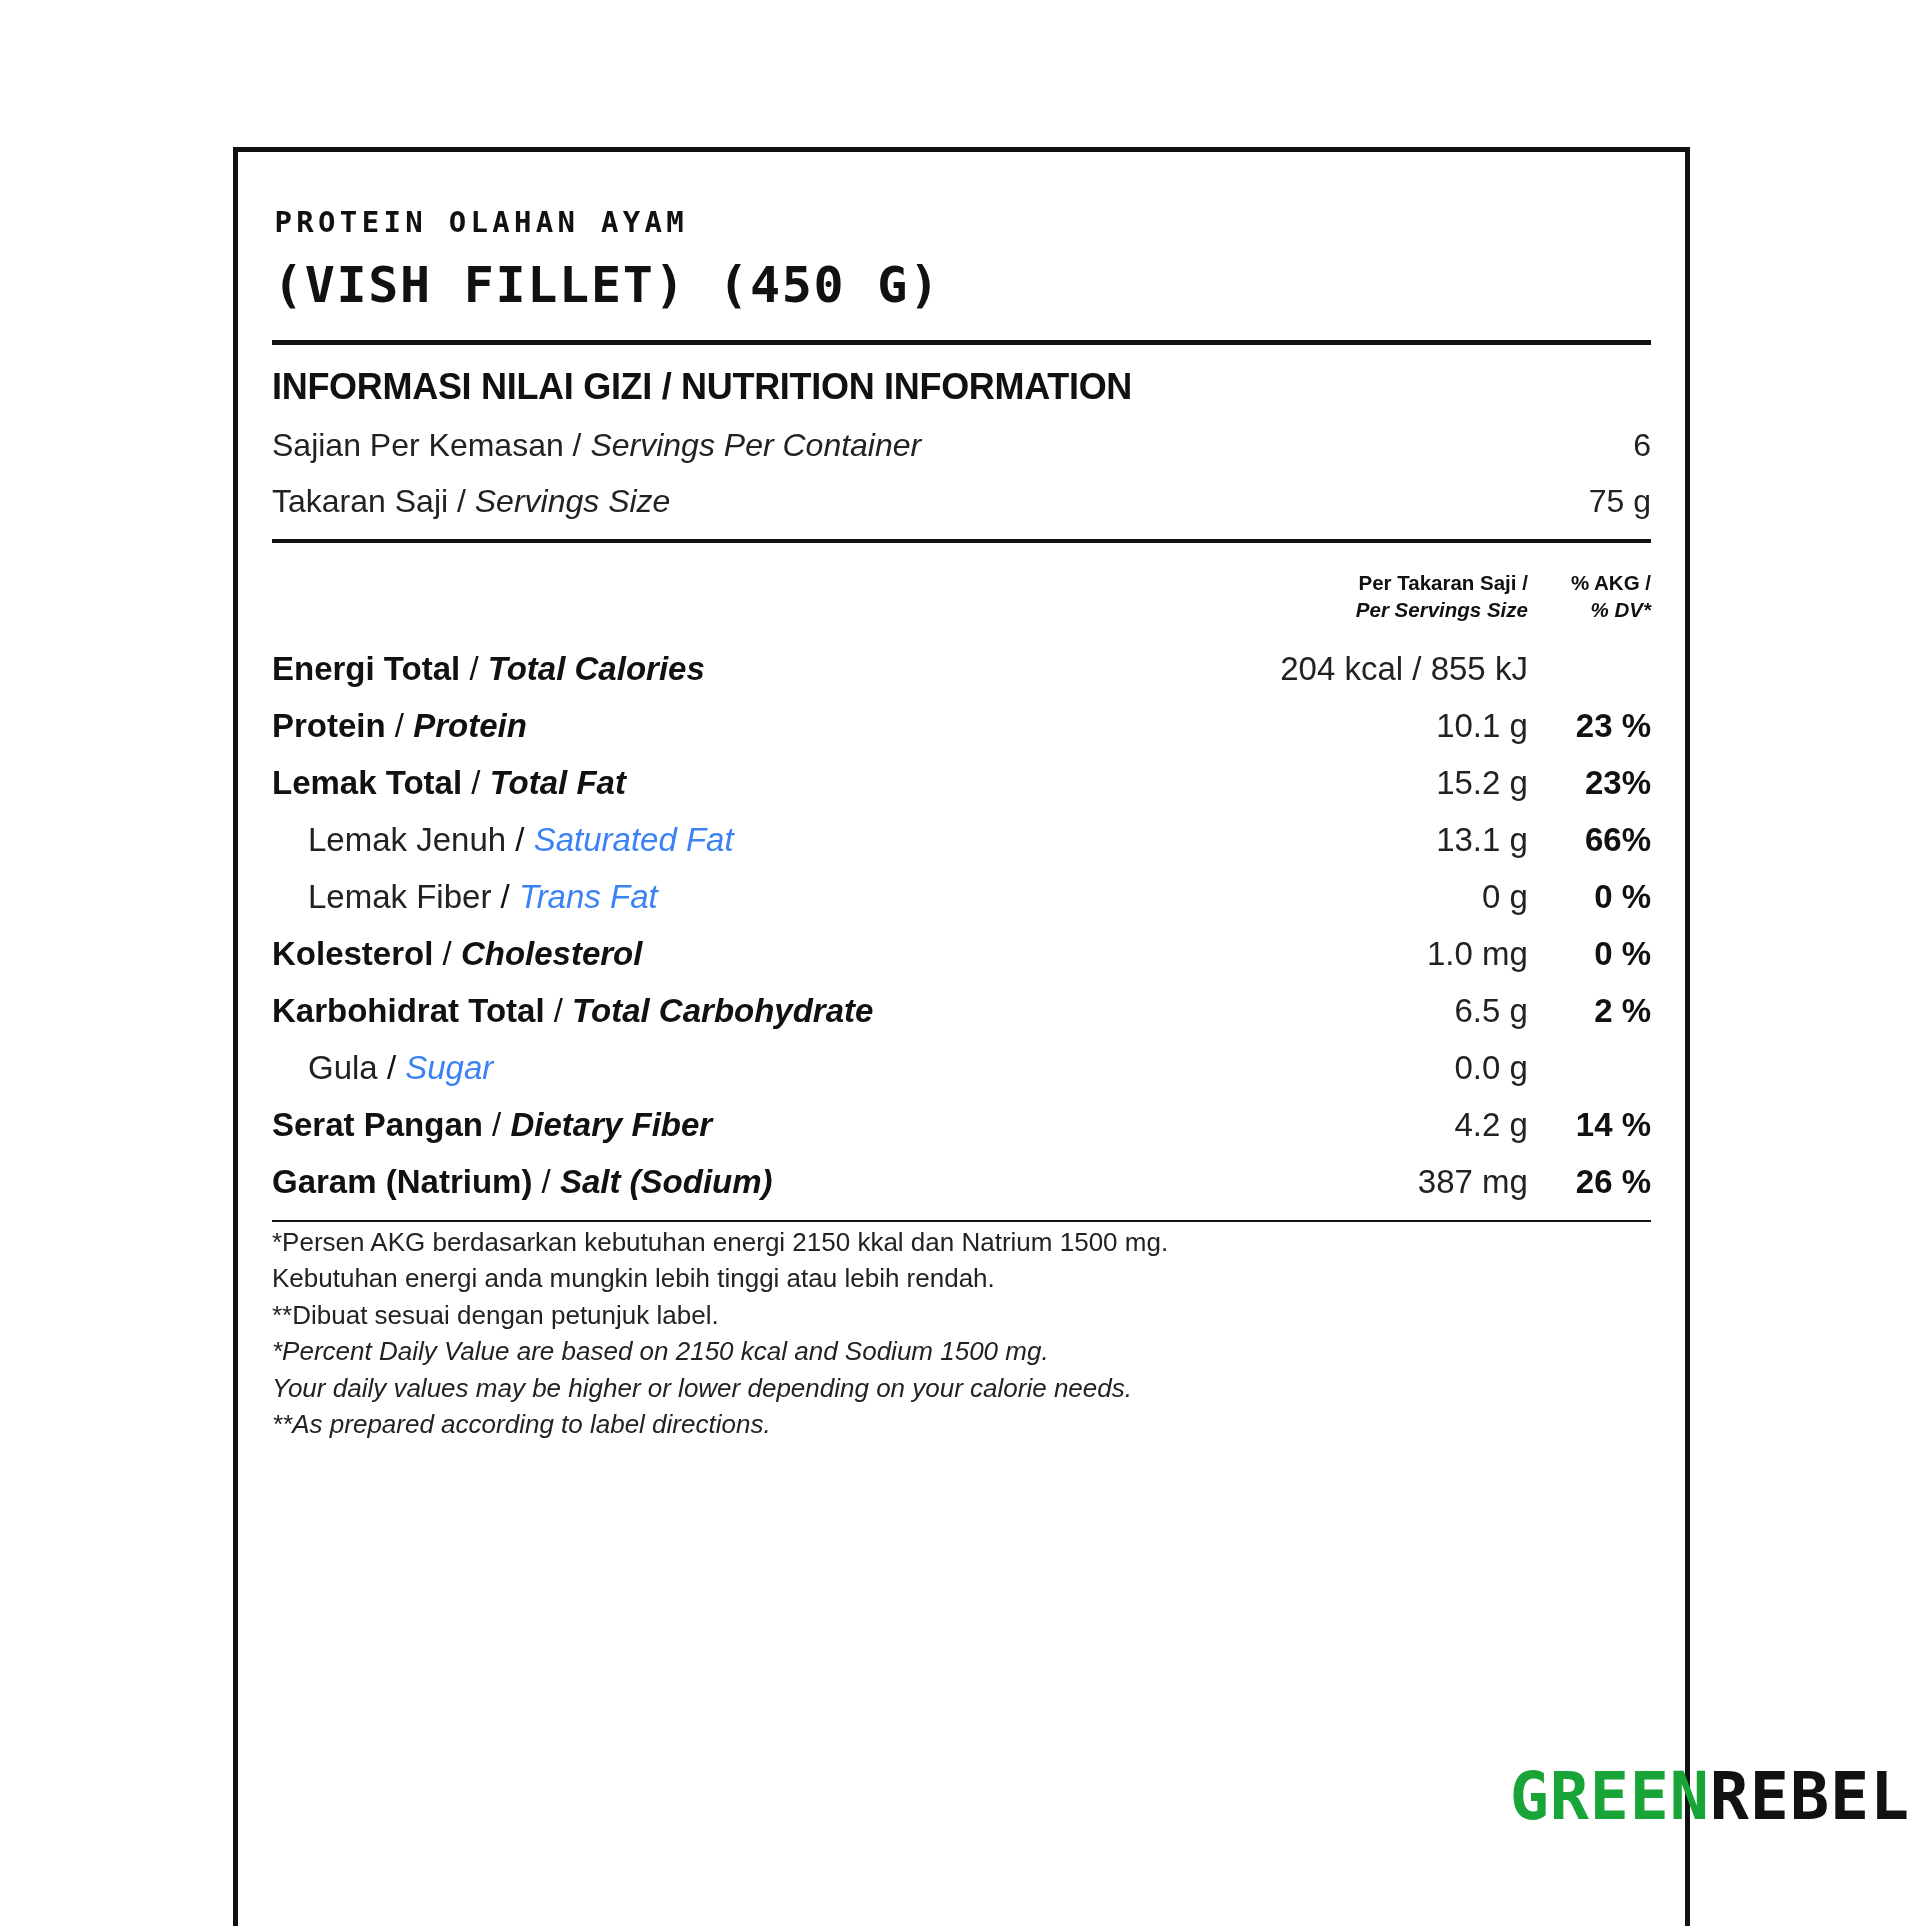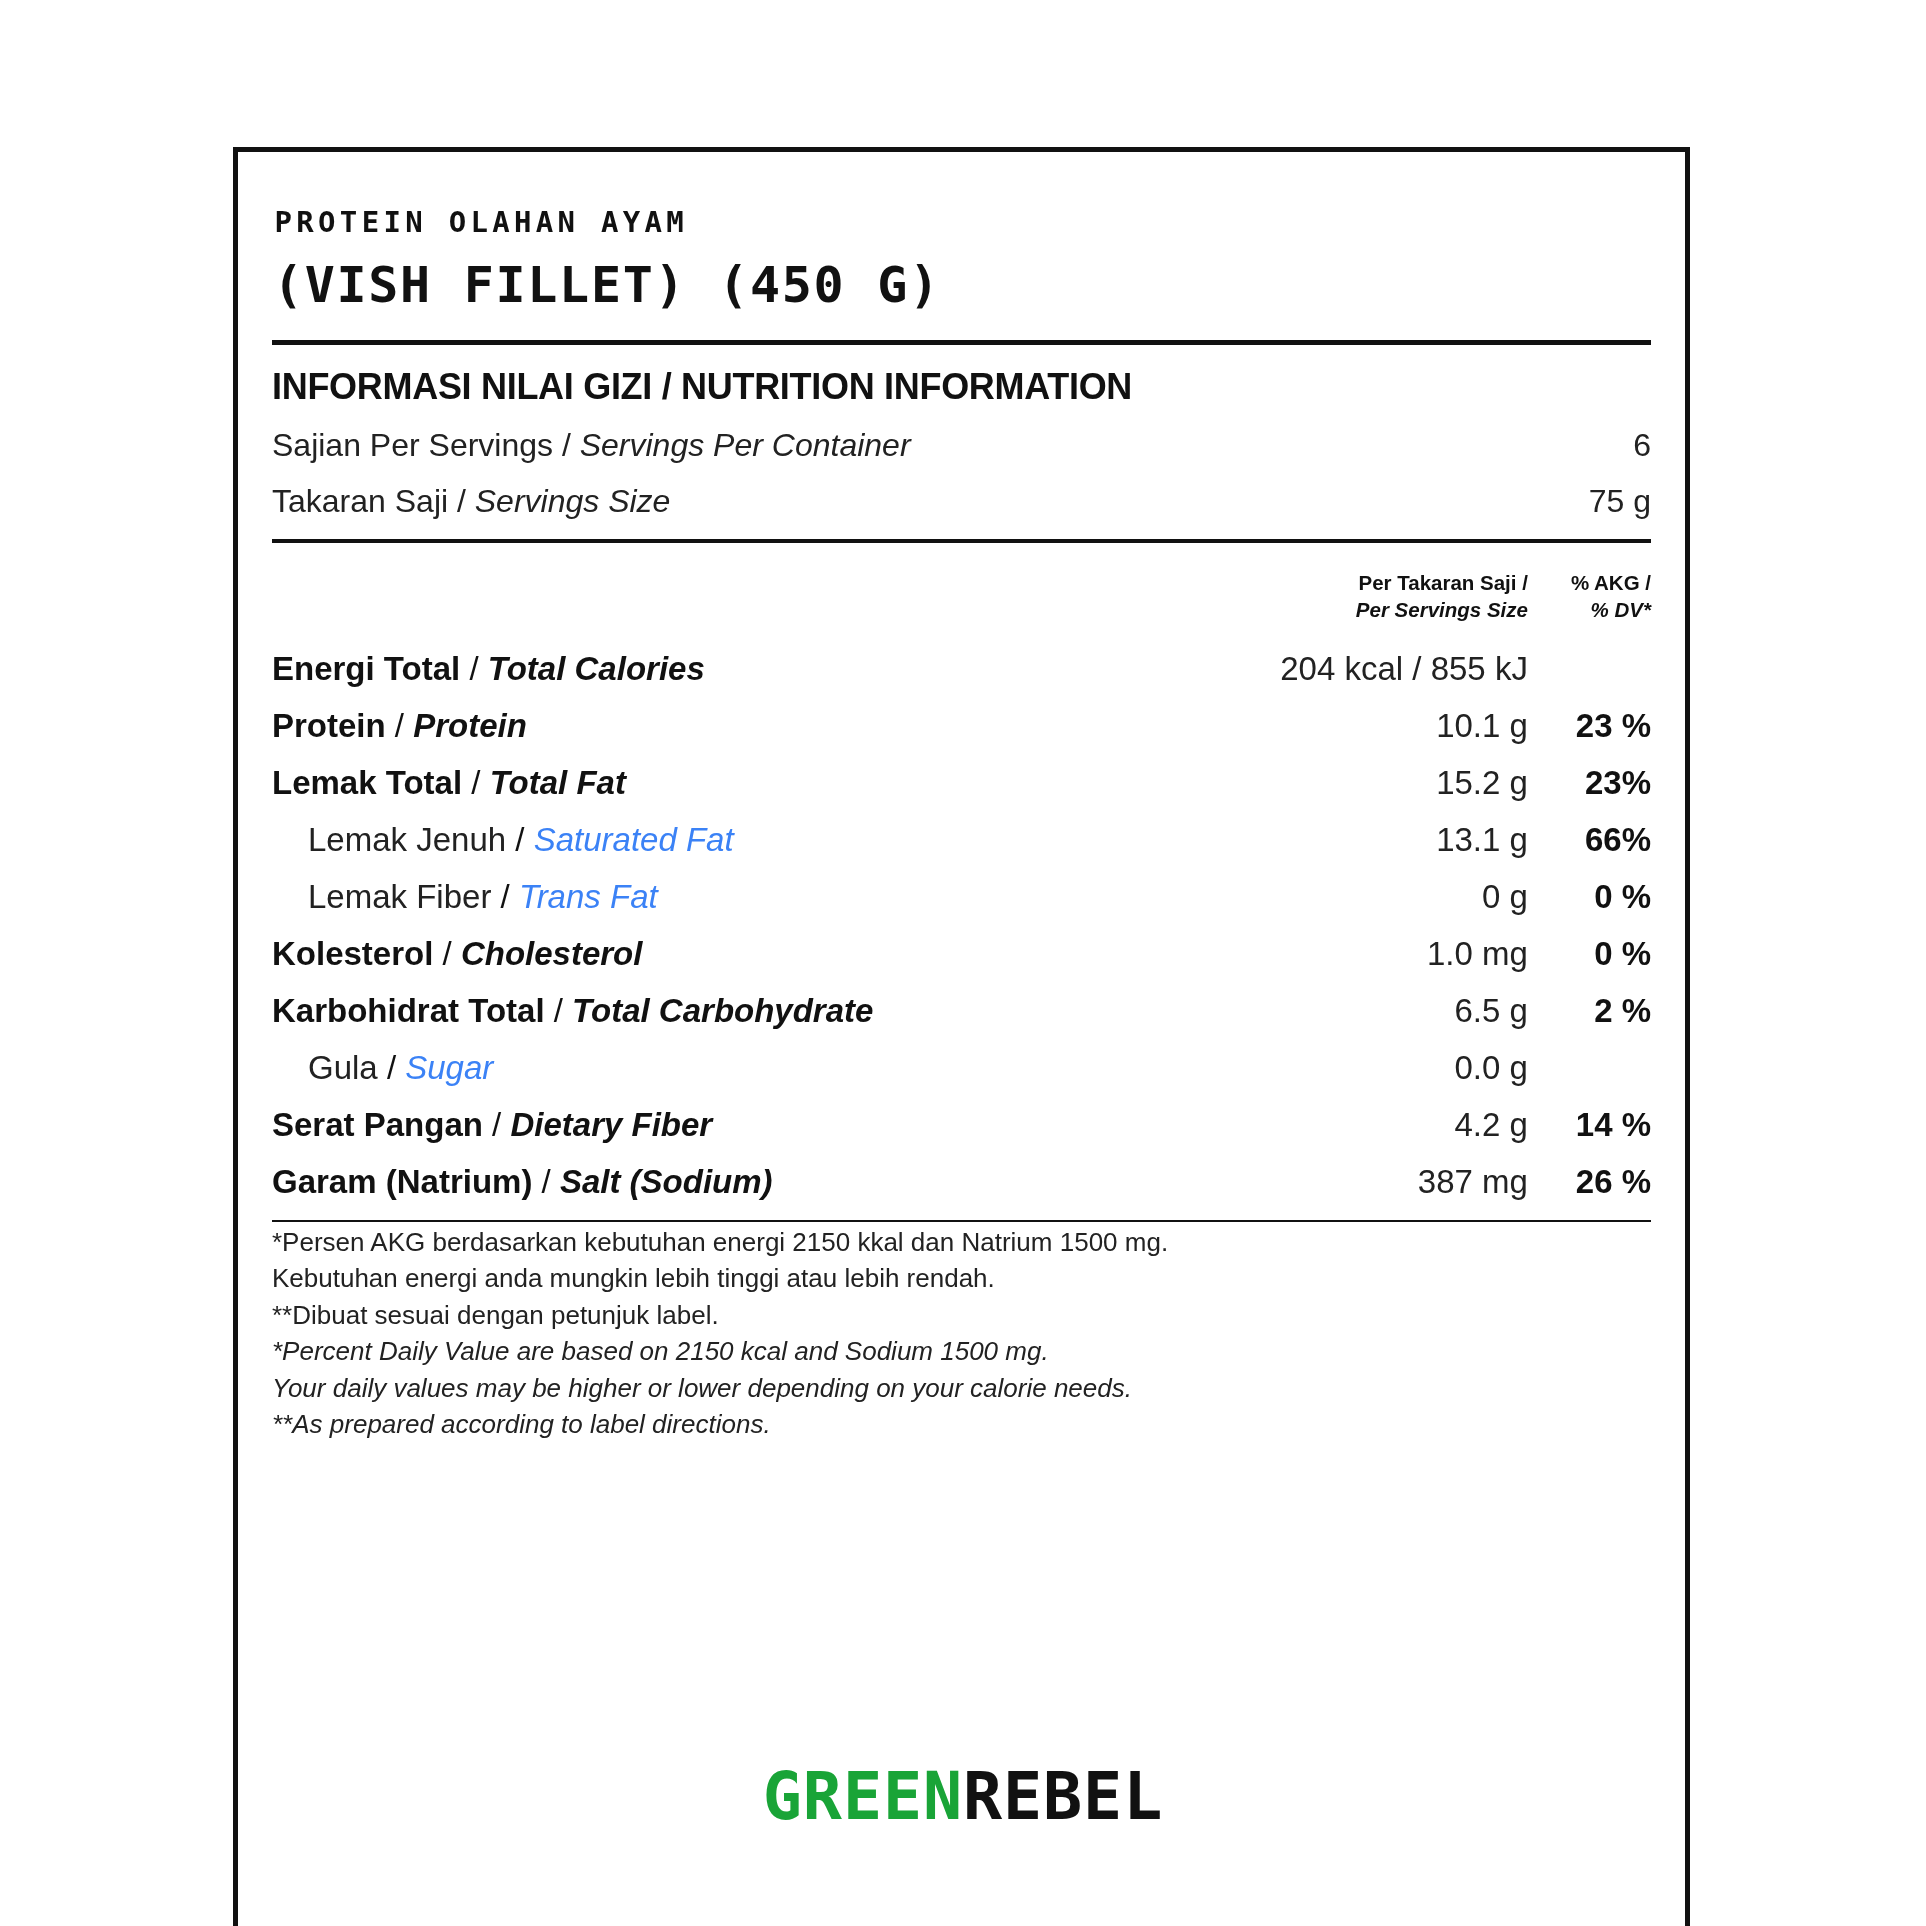--- a/index.html
+++ b/index.html
@@ -157,23 +157,23 @@
     line-height: 1.34;
     color: #222222;
   }
   .foot .it { font-style: italic; }
   .foot div { margin-bottom: 1.7px; }
 
   
   .logo {
     position: absolute;
     left: 0;
-    right: 0;
+    right: 16px;
     top: 1759px;
-    text-align: center;
+    text-align: right;
     font-family: "DejaVu Sans Mono", monospace;
     font-weight: bold;
     font-size: 65px;
     letter-spacing: 0.9px;
   }
   .logo .green { color: #19a437; }
   .logo .black { color: #111111; }
 </style>
 </head>
 <body>
@@ -183,21 +183,21 @@
 
     <div class="title-small">PROTEIN OLAHAN AYAM</div>
     <div class="title-big">(VISH FILLET) (450 G)</div>
 
     <hr class="rule-thick">
 
     <div class="heading">INFORMASI NILAI GIZI / NUTRITION INFORMATION</div>
 
     <div class="srv-row">
       <div class="lbl">
-        <span class="id">Sajian Per Servings</span><span> / </span><span class="en">Servings Per Container</span>
+        <span class="id">Sajian Per Kemasan</span><span> / </span><span class="en">Servings Per Container</span>
       </div>
       <div class="val">6</div>
     </div>
 
     <div class="srv-row">
       <div class="lbl">
         <span class="id">Takaran Saji</span><span> / </span><span class="en">Servings Size</span>
       </div>
       <div class="val">75 g</div>
     </div>

